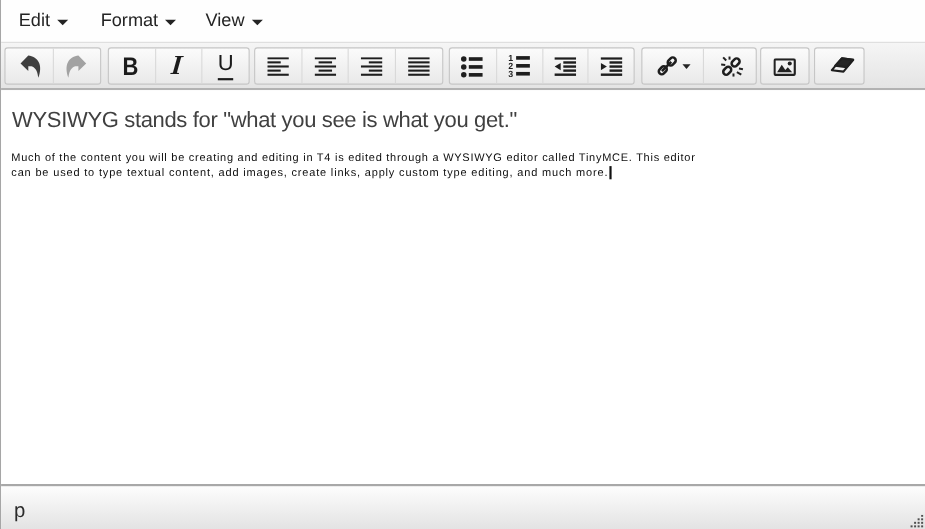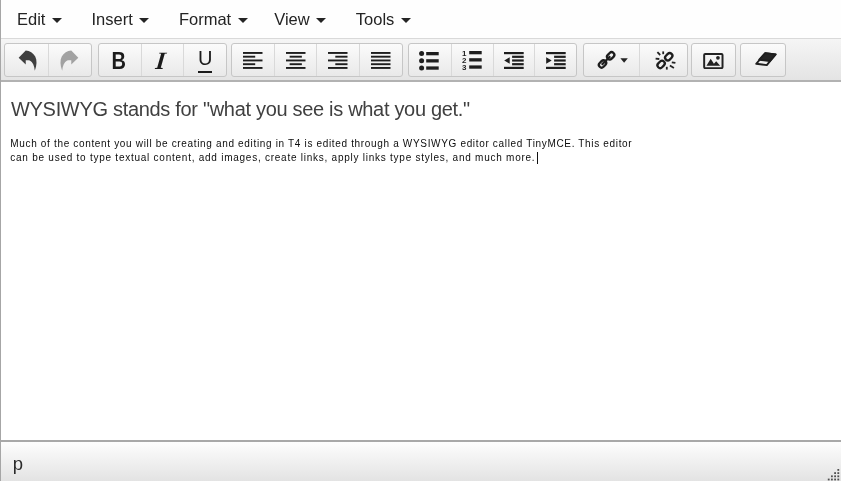--- a/index.html
+++ b/index.html
@@ -29,24 +29,22 @@
 #status{position:absolute;left:0;top:440px;width:840px;height:41px;border-top:2px solid #a8a8a8;
   background:linear-gradient(#fdfdfd,#e3e3e3);box-sizing:border-box;}
 #pel{position:absolute;left:11.7px;top:12.6px;font-size:18.5px;line-height:18.5px;color:#2b2b2b;}
 #grip{position:absolute;right:1px;bottom:0px;height:13px;}
 </style>
 </head>
 <body>
 <div id="wrap">
   <div id="menubar">
     <div class="mitem">Edit<span class="mcaret"></span></div>
-    <div class="mitem">Insert<span class="mcaret"></span></div>
     <div class="mitem" style="padding-right:11.8px;">Format<span class="mcaret"></span></div>
     <div class="mitem">View<span class="mcaret"></span></div>
-    <div class="mitem">Tools<span class="mcaret"></span></div>
   </div>
   <div id="toolbar">
 
     <div class="grp" style="left:3px;width:88px;">
       <div class="btn first" style="width:43px;">
         <svg width="19" height="21" viewBox="0 0 17 19" style="overflow:visible;margin-left:2px;margin-top:1px;">
           <path d="M0.5 6.9 L6.9 0.5 C10.5 0.8 13.8 2.8 15.5 5.9 C17.2 9.2 17.0 13.8 15.1 18.8 C14.7 14.2 13.2 10.9 10.6 9.6 C9.4 9.1 8.1 9.2 6.9 9.3 L6.9 13.1 Z" fill="#3f3f3f"></path>
         </svg>
       </div>
       <div class="btn" style="width:43px;">
@@ -209,21 +207,21 @@
       <div class="btn first" style="width:43px;">
         <svg width="22" height="18" viewBox="0 0 22 18" style="overflow:visible;margin-left:6px;margin-top:-6px;">
           <path d="M10.3 5.1 L20.6 6.4 L11.8 17.1 L1.2 15.8 Z" fill="none" stroke="#1f1f1f" stroke-width="1.9" stroke-linejoin="round"></path>
           <path d="M10.3 5.1 L20.6 6.4 L14.7 13.0 L4.25 11.7 Z" fill="#252525" stroke="#1f1f1f" stroke-width="1.9" stroke-linejoin="round"></path>
         </svg>
       </div>
     </div>
   </div>
   <div id="content">
     <div id="h1x">WYSIWYG stands for "what you see is what you get."</div>
-    <div id="para">Much of the content you will be creating and editing in T4 is edited through a WYSIWYG editor called TinyMCE. This editor<br><span id="line2">can be used to type textual content, add images, create links, apply links type styles, and much more.</span><span id="caret2"></span></div>
+    <div id="para">Much of the content you will be creating and editing in T4 is edited through a WYSIWYG editor called TinyMCE. This editor<br><span id="line2">can be used to type textual content, add images, create links, apply custom type editing, and much more.</span><span id="caret2"></span></div>
   </div>
   <div id="status">
     <div id="pel">p</div>
     <div id="grip">
       <svg width="13" height="13" viewBox="0 0 13 13">
         <g fill="#4f4f4f">
           <rect x="10.4" y="0" width="1.8" height="1.8"></rect>
           <rect x="10.4" y="3.2" width="1.8" height="1.8"></rect>
           <rect x="7.2" y="3.2" width="1.8" height="1.8"></rect>
           <rect x="10.4" y="6.4" width="1.8" height="1.8"></rect>

